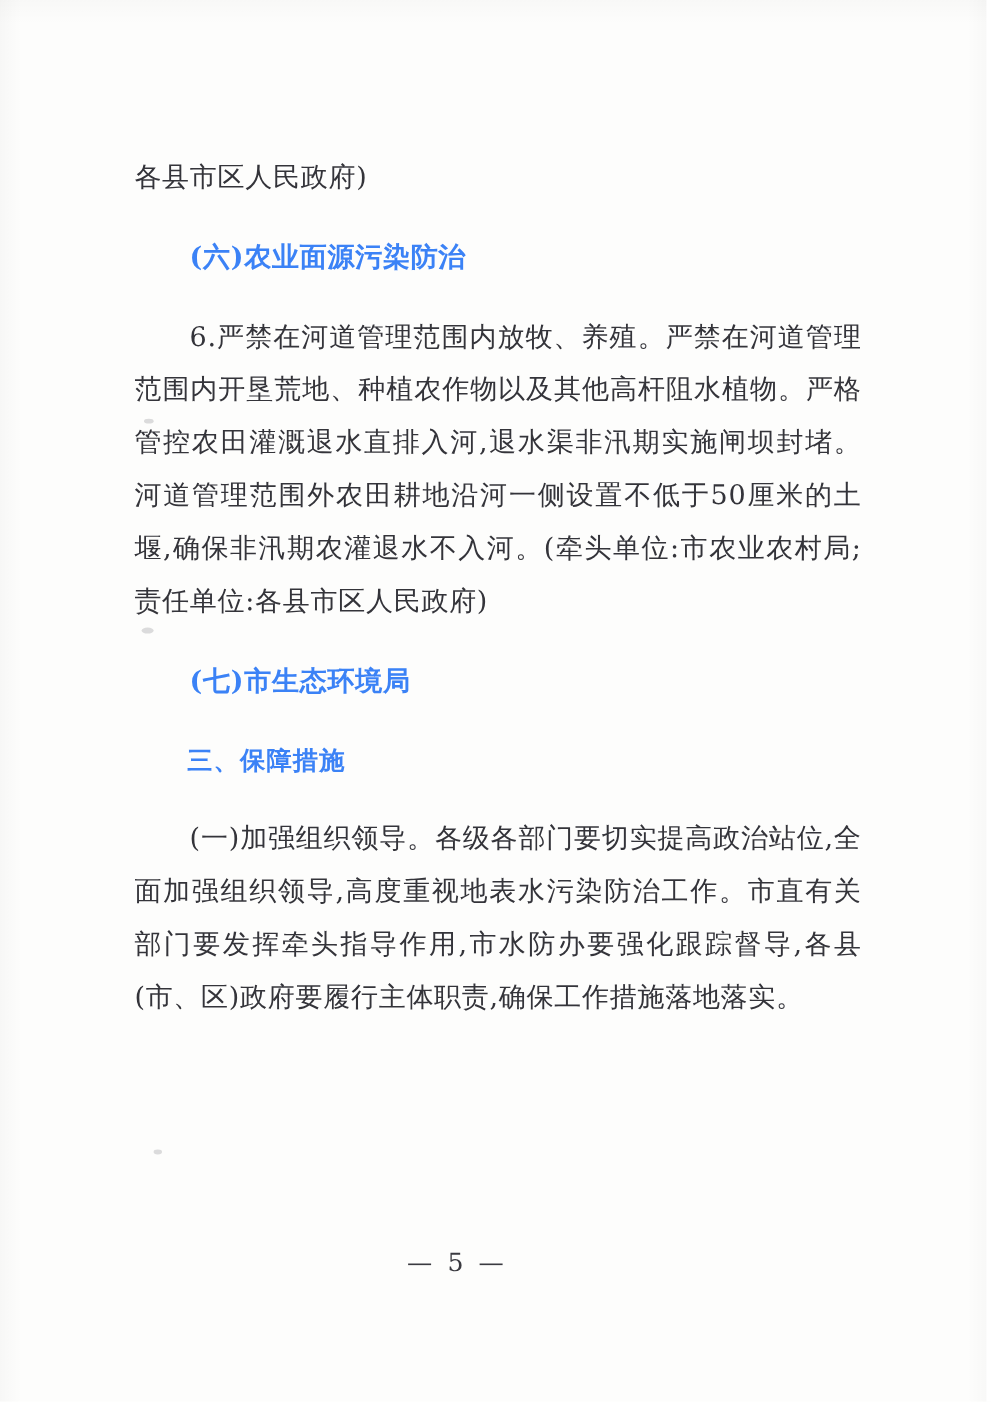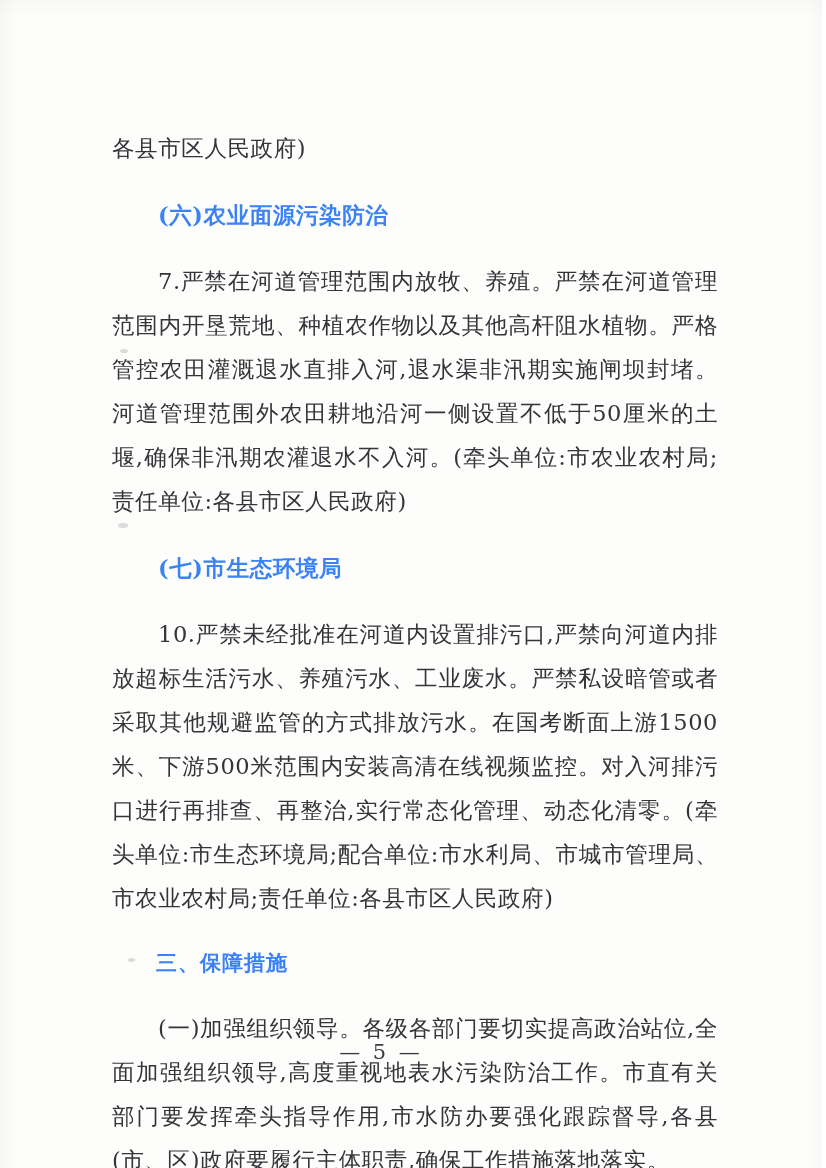--- a/index.html
+++ b/index.html
@@ -112,25 +112,24 @@
   <span class="scan-speck" style="left:118px; top:523px; width:10px; height:5px;"></span>
   <span class="scan-speck" style="left:120px; top:349px; width:8px; height:4px;"></span>
   <span class="scan-speck" style="left:128px; top:958px; width:7px; height:4px;"></span>
 
   <div class="body-col">
 
     <p class="para cont">各县市区人民政府)</p>
 
     <p class="subhead">(六)农业面源污染防治</p>
 
-    <p class="para indent">7.严禁在河道管理范围内放牧、养殖。严禁在河道管理范围内开垦荒地、种植农作物以及其他高杆阻水植物。严格管控农田灌溉退水直排入河,退水渠非汛期实施闸坝封堵。河道管理范围外农田耕地沿河一侧设置不低于50厘米的土堰,确保非汛期农灌退水不入河。(牵头单位:市农业农村局;责任单位:各县市区人民政府)</p>
+    <p class="para indent">6.严禁在河道管理范围内放牧、养殖。严禁在河道管理范围内开垦荒地、种植农作物以及其他高杆阻水植物。严格管控农田灌溉退水直排入河,退水渠非汛期实施闸坝封堵。河道管理范围外农田耕地沿河一侧设置不低于50厘米的土堰,确保非汛期农灌退水不入河。(牵头单位:市农业农村局;责任单位:各县市区人民政府)</p>
 
     <p class="subhead">(七)市生态环境局</p>
 
-    <p class="para indent">10.严禁未经批准在河道内设置排污口,严禁向河道内排放超标生活污水、养殖污水、工业废水。严禁私设暗管或者采取其他规避监管的方式排放污水。在国考断面上游1500米、下游500米范围内安装高清在线视频监控。对入河排污口进行再排查、再整治,实行常态化管理、动态化清零。(牵头单位:市生态环境局;配合单位:市水利局、市城市管理局、市农业农村局;责任单位:各县市区人民政府)</p>
 
     <p class="head1">三、保障措施</p>
 
     <p class="para indent">(一)加强组织领导。各级各部门要切实提高政治站位,全面加强组织领导,高度重视地表水污染防治工作。市直有关部门要发挥牵头指导作用,市水防办要强化跟踪督导,各县(市、区)政府要履行主体职责,确保工作措施落地落实。</p>
 
   </div>
 
   <div class="folio">— 5 —</div>
 
 </div>

